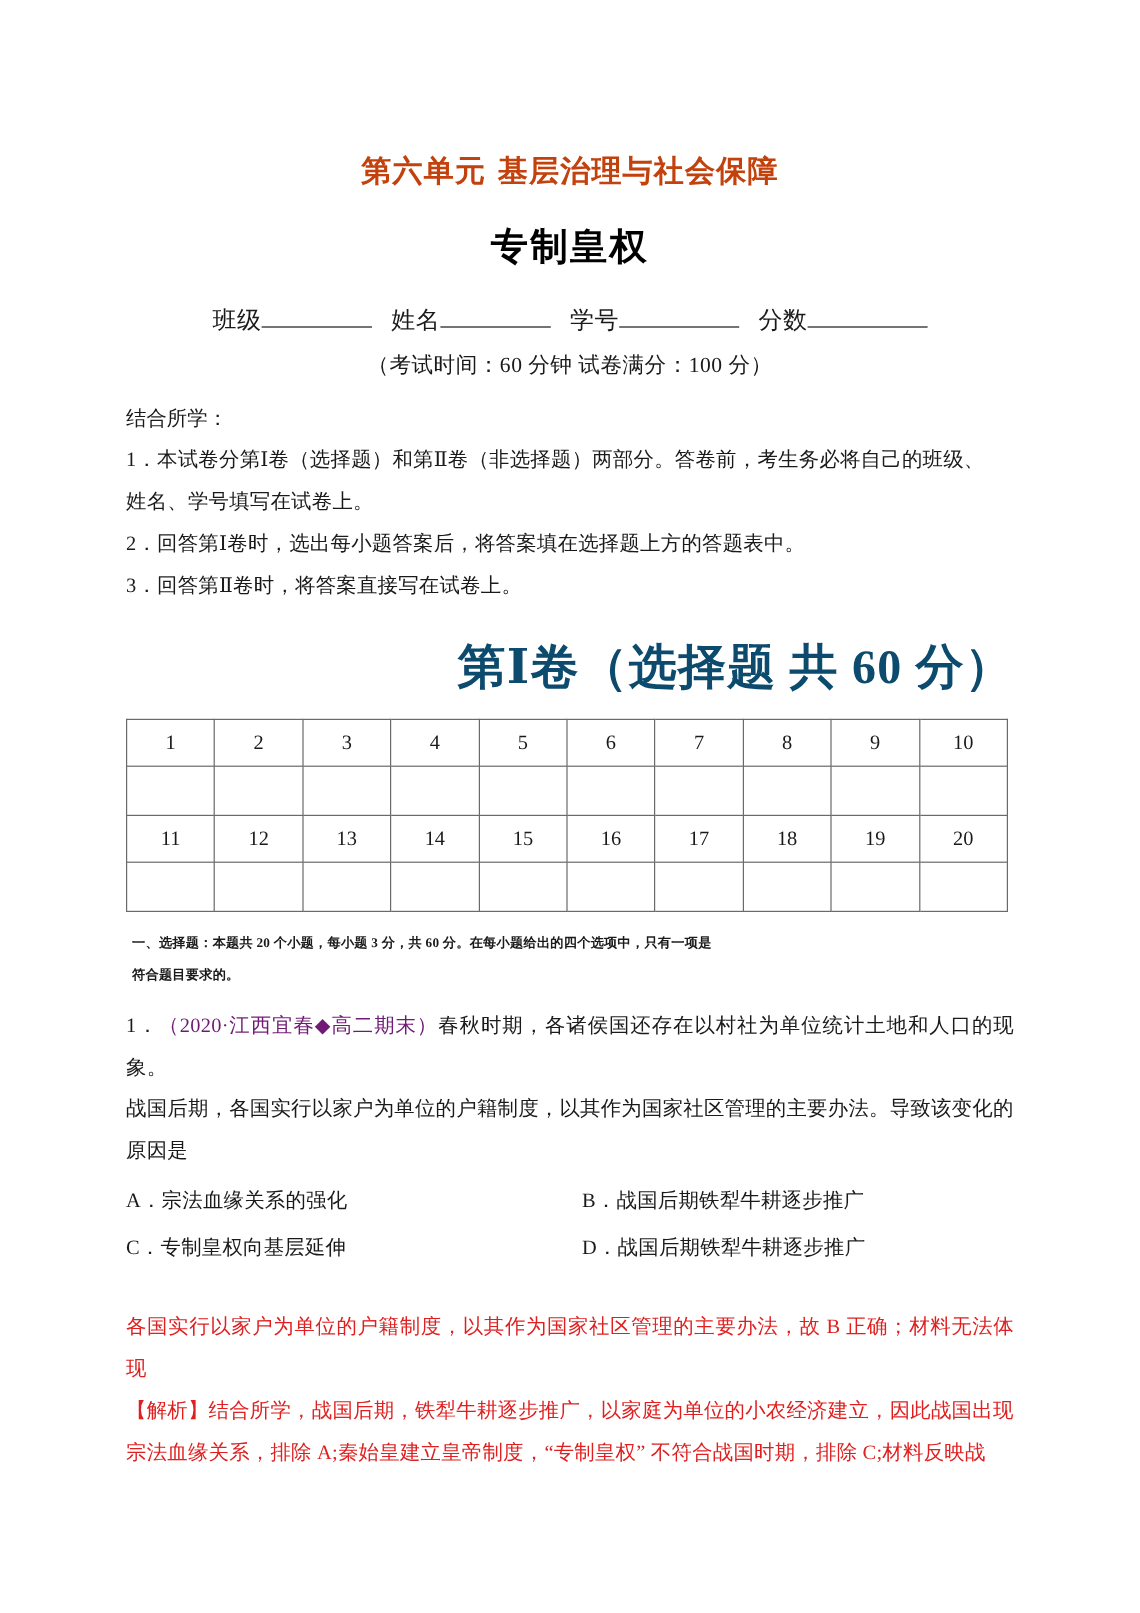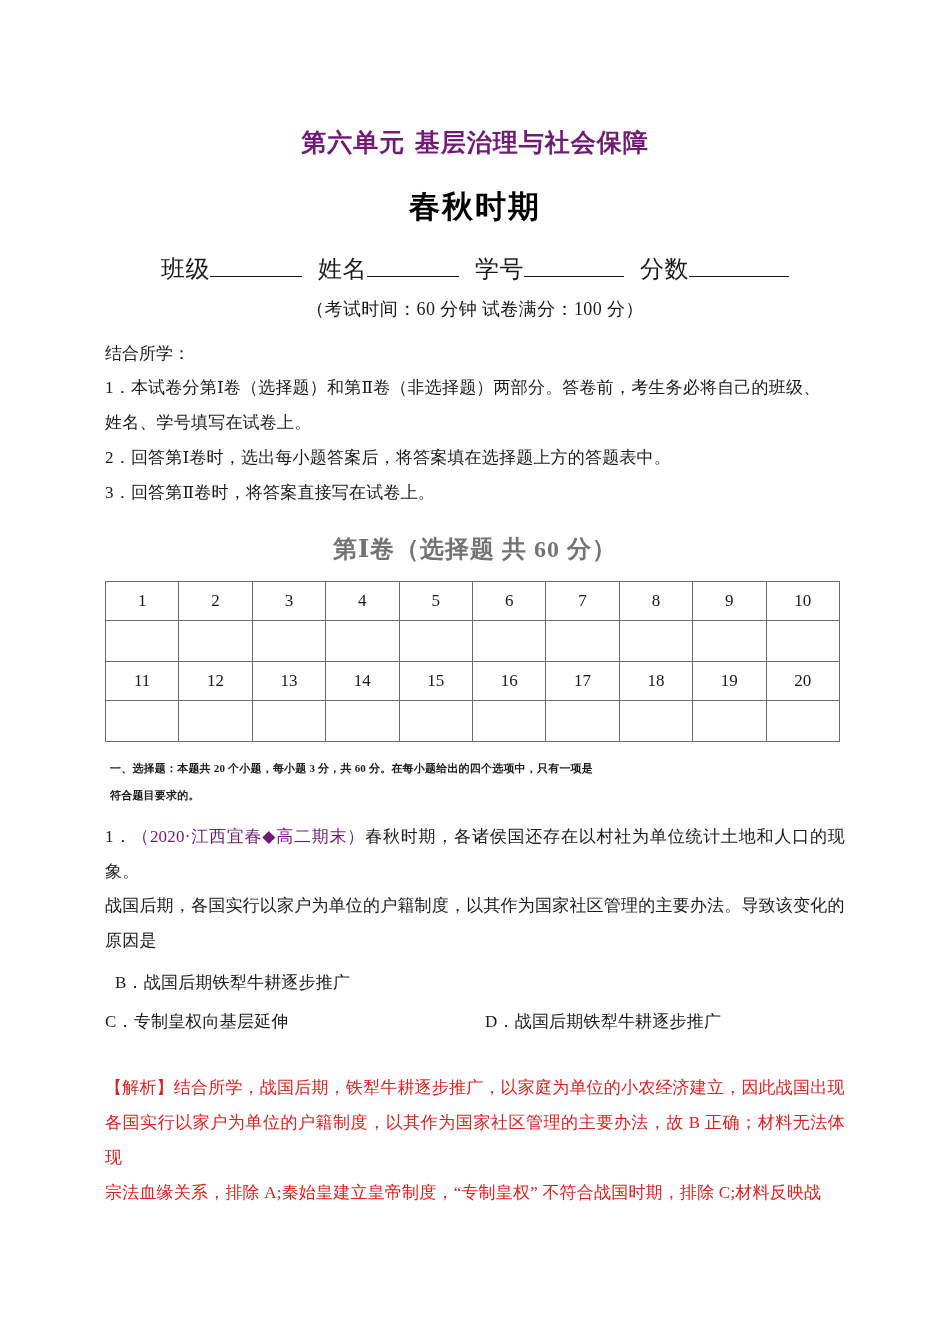--- a/index.html
+++ b/index.html
@@ -26,38 +26,38 @@
   
   .unit-title {
     text-align: center;
     font-family: "DejaVu Sans", "Liberation Sans", sans-serif;
     font-size: 25px;
     font-weight: bold;
     letter-spacing: 1px;
     margin: 0;
     padding-top: 128px;
     line-height: 1.2;
-    color: #701a75;
+    color: #c2410c;
   }
   .paper-title {
     text-align: center;
     font-family: "DejaVu Sans", "Liberation Sans", sans-serif;
     font-size: 31px;
     font-weight: bold;
     letter-spacing: 2px;
     margin: 0;
     padding-top: 30px;
     line-height: 1.2;
     color: #000;
   }
 
   
   .info-line {
     text-align: center;
-    font-size: 24px;
+    font-size: 20px;
     margin: 0;
     padding-top: 28px;
     white-space: nowrap;
     letter-spacing: 0.5px;
   }
   .info-field {
     display: inline-block;
   }
   .info-field .fill {
     display: inline-block;
@@ -90,27 +90,27 @@
   .note-item {
     font-size: 17px;
     line-height: 2.05;
     margin: 0;
     text-align: justify;
     letter-spacing: 0.2px;
   }
 
   
   .section-title {
-    text-align: center;
-    font-size: 24px;
+    text-align: right;
+    font-size: 40px;
     margin: 0;
     padding-top: 22px;
     padding-bottom: 16px;
     letter-spacing: 1px;
-    color: #737373;
+    color: #0c4a6e;
   }
 
   
   table.answer-table {
     border-collapse: collapse;
     width: 735px;
     margin: 0 0 0 0;
     table-layout: fixed;
   }
   table.answer-table td {
@@ -186,21 +186,21 @@
   .analysis p {
     margin: 0;
   }
 </style>
 </head>
 <body>
 
 <div class="page">
 
   <h1 class="unit-title">第六单元 基层治理与社会保障</h1>
-  <h2 class="paper-title">春秋时期</h2>
+  <h2 class="paper-title">专制皇权</h2>
 
   <div class="info-line">
     <span class="info-field w1"><span>班级</span><span class="fill"></span></span><span class="gap"></span><span class="info-field w2"><span>姓名</span><span class="fill"></span></span><span class="gap"></span><span class="info-field w3"><span>学号</span><span class="fill"></span></span><span class="gap"></span><span class="info-field w4"><span>分数</span><span class="fill"></span></span>
   </div>
 
   <p class="exam-meta">（考试时间：60 分钟   试卷满分：100 分）</p>
 
   <div class="notes">
     <p class="notes-label">结合所学：</p>
     <p class="note-item">1．本试卷分第Ⅰ卷（选择题）和第Ⅱ卷（非选择题）两部分。答卷前，考生务必将自己的班级、</p>
@@ -267,30 +267,31 @@
   <p class="mc-instruction">一、选择题：本题共 20 个小题，每小题 3 分，共 60 分。在每小题给出的四个选项中，只有一项是</p>
   <p class="mc-instruction" style="padding-top:0">符合题目要求的。</p>
 
   <div class="question">
     <p class="q-stem"><span>1．</span><span class="source-tag">（2020·江西宜春◆高二期末）</span><span>春秋时期，各诸侯国还存在以村社为单位统计土地和人口的现象。</span></p>
     <p class="q-stem">战国后期，各国实行以家户为单位的户籍制度，以其作为国家社区管理的主要办法。导致该变化的</p>
     <p class="q-stem">原因是</p>
 
     <div class="options">
       <div class="option-row">
+        <div class="option-cell">A．宗法血缘关系的强化</div>
         <div class="option-cell right">B．战国后期铁犁牛耕逐步推广</div>
       </div>
       <div class="option-row">
         <div class="option-cell">C．专制皇权向基层延伸</div>
         <div class="option-cell right">D．战国后期铁犁牛耕逐步推广</div>
       </div>
     </div>
 
     <div class="answer-block">
       <div class="analysis">
+        <p>各国实行以家户为单位的户籍制度，以其作为国家社区管理的主要办法，故 B 正确；材料无法体现</p>
         <p>【解析】结合所学，战国后期，铁犁牛耕逐步推广，以家庭为单位的小农经济建立，因此战国出现</p>
-        <p>各国实行以家户为单位的户籍制度，以其作为国家社区管理的主要办法，故 B 正确；材料无法体现</p>
         <p>宗法血缘关系，排除 A;秦始皇建立皇帝制度，“专制皇权” 不符合战国时期，排除 C;材料反映战</p>
       </div>
     </div>
   </div>
 
 </div>
 
 </body></html>

